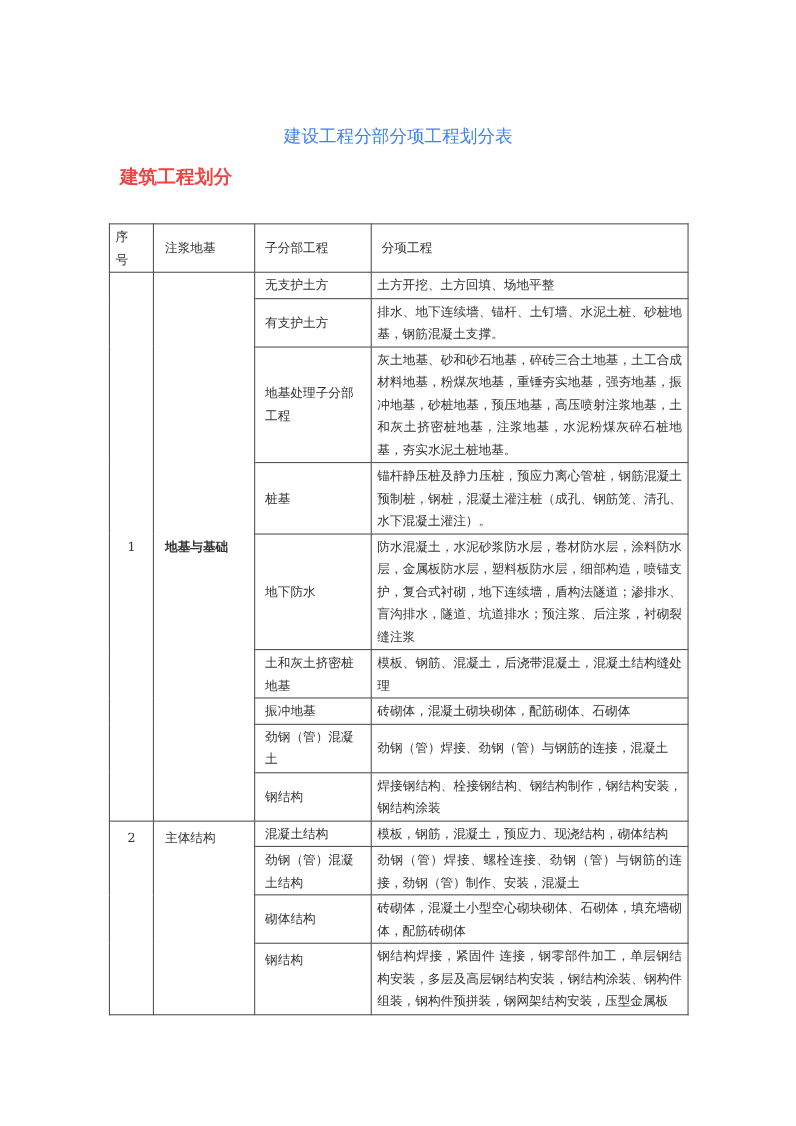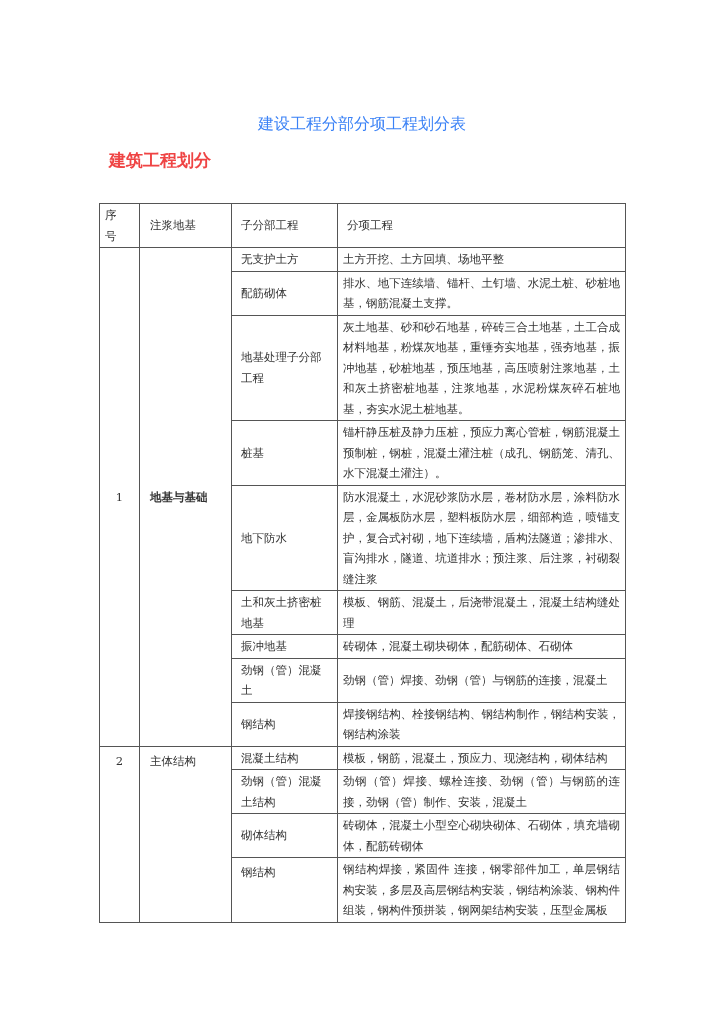--- a/index.html
+++ b/index.html
@@ -40,21 +40,21 @@
     <th style="padding-left:9px;">分项工程</th>
   </tr>
 
   <tr style="height:22px;">
     <td class="seq" rowspan="9">1</td>
     <td rowspan="9" style="padding-left:10px;font-weight:bold;">地基与基础</td>
     <td class="sub">无支护土方</td>
     <td class="item">土方开挖、土方回填、场地平整</td>
   </tr>
   <tr>
-    <td class="sub">配筋砌体</td>
+    <td class="sub">有支护土方</td>
     <td class="item">排水、地下连续墙、锚杆、土钉墙、水泥土桩、砂桩地基，钢筋混凝土支撑。</td>
   </tr>
   <tr>
     <td class="sub">地基处理子分部工程</td>
     <td class="item">灰土地基、砂和砂石地基，碎砖三合土地基，土工合成材料地基，粉煤灰地基，重锤夯实地基，强夯地基，振冲地基，砂桩地基，预压地基，高压喷射注浆地基，土和灰土挤密桩地基，注浆地基，水泥粉煤灰碎石桩地基，夯实水泥土桩地基。</td>
   </tr>
   <tr>
     <td class="sub">桩基</td>
     <td class="item">锚杆静压桩及静力压桩，预应力离心管桩，钢筋混凝土预制桩，钢桩，混凝土灌注桩（成孔、钢筋笼、清孔、水下混凝土灌注）。</td>
   </tr>

